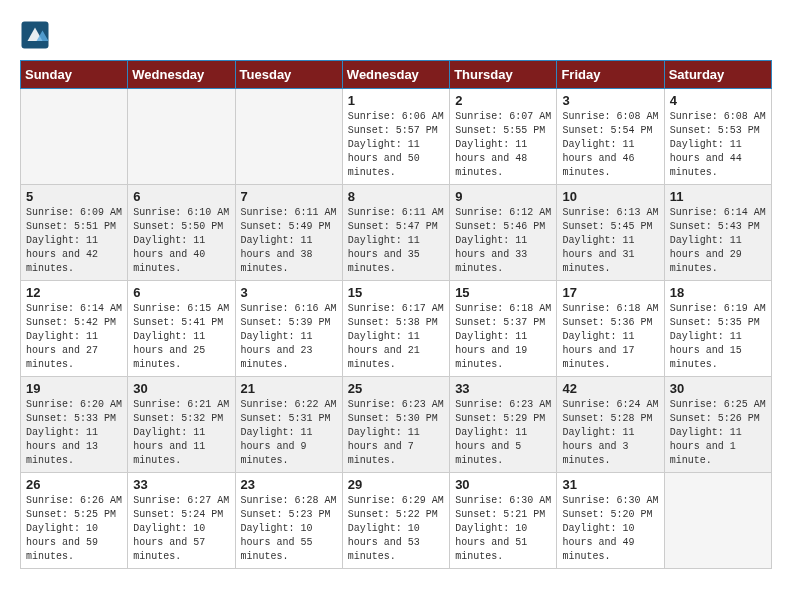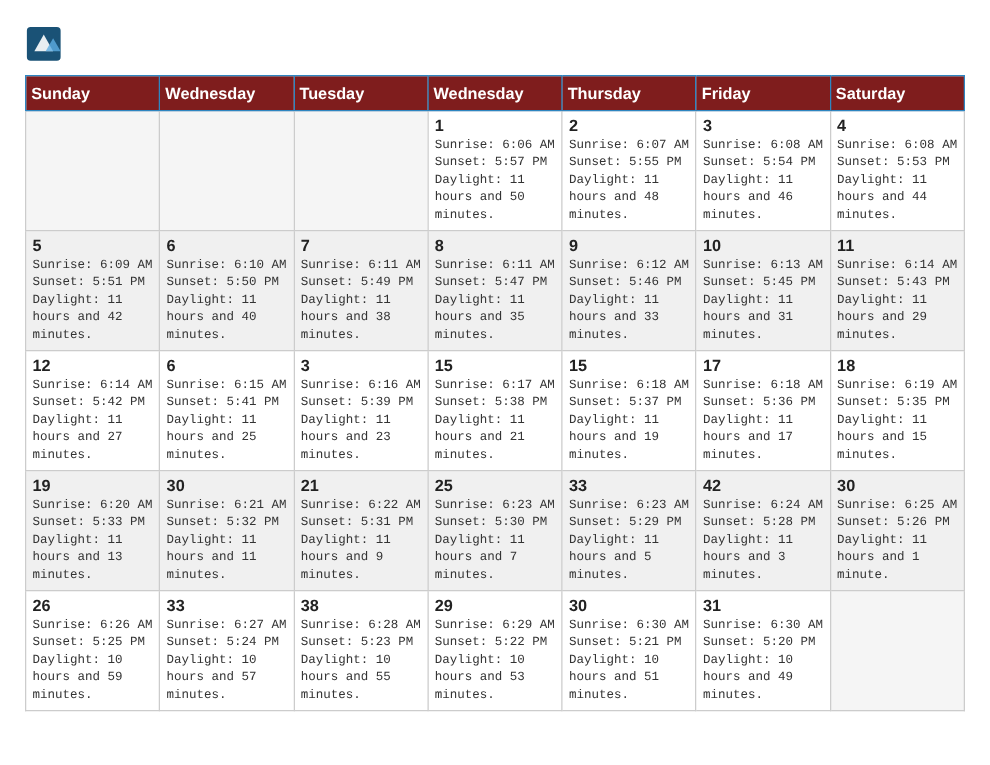--- a/index.html
+++ b/index.html
@@ -234,21 +234,21 @@
       <tr>
         <td>
           <span class="day-num">26</span>
           <div class="day-info">Sunrise: 6:26 AM<br>Sunset: 5:25 PM<br>Daylight: 10 hours and 59 minutes.</div>
         </td>
         <td>
           <span class="day-num">33</span>
           <div class="day-info">Sunrise: 6:27 AM<br>Sunset: 5:24 PM<br>Daylight: 10 hours and 57 minutes.</div>
         </td>
         <td>
-          <span class="day-num">38</span>
+          <span class="day-num">23</span>
           <div class="day-info">Sunrise: 6:28 AM<br>Sunset: 5:23 PM<br>Daylight: 10 hours and 55 minutes.</div>
         </td>
         <td>
           <span class="day-num">29</span>
           <div class="day-info">Sunrise: 6:29 AM<br>Sunset: 5:22 PM<br>Daylight: 10 hours and 53 minutes.</div>
         </td>
         <td>
           <span class="day-num">30</span>
           <div class="day-info">Sunrise: 6:30 AM<br>Sunset: 5:21 PM<br>Daylight: 10 hours and 51 minutes.</div>
         </td>

